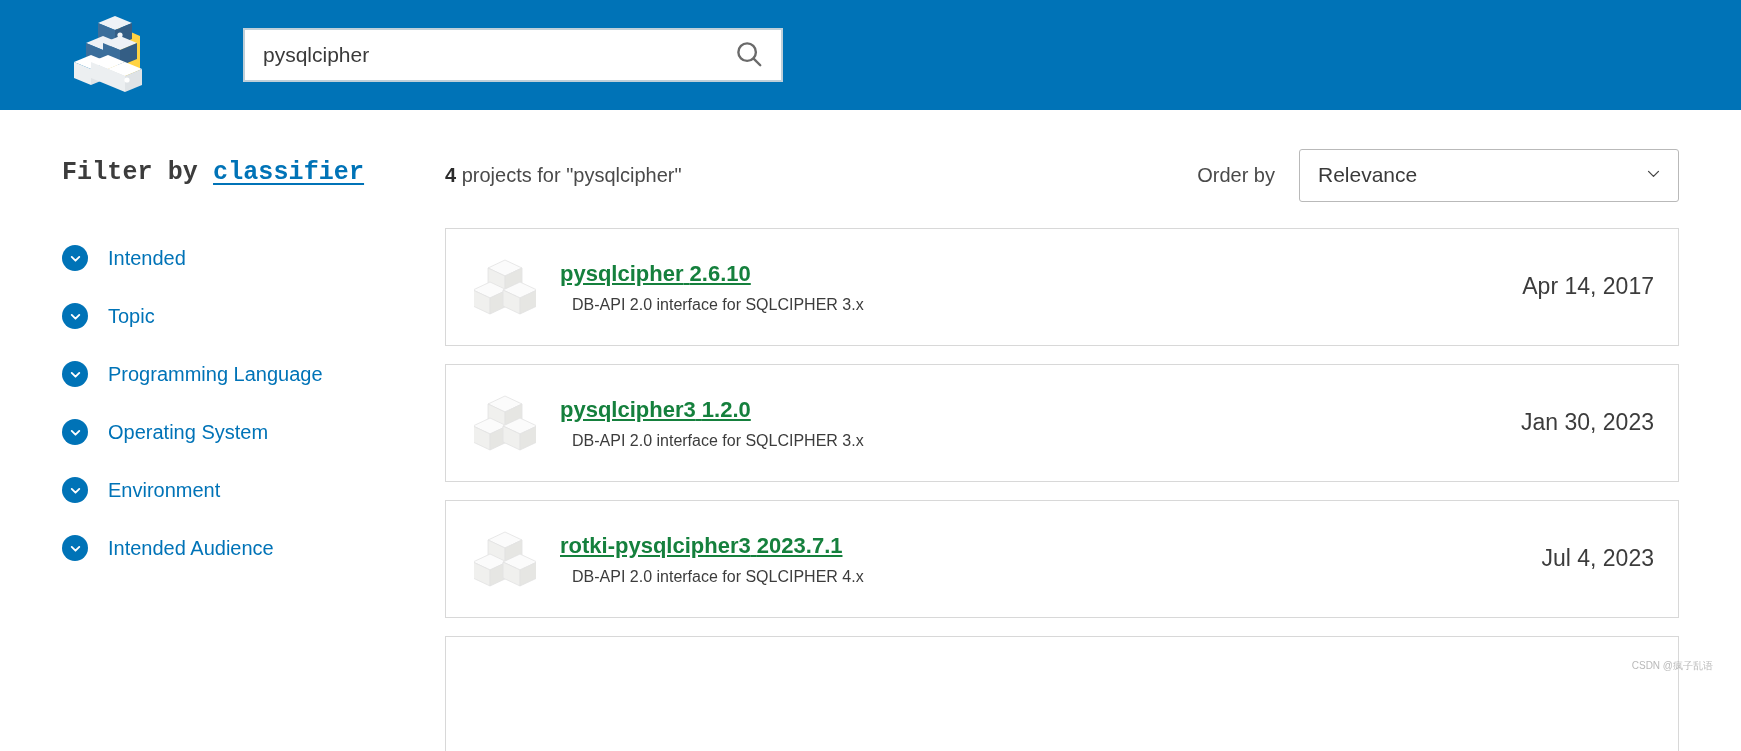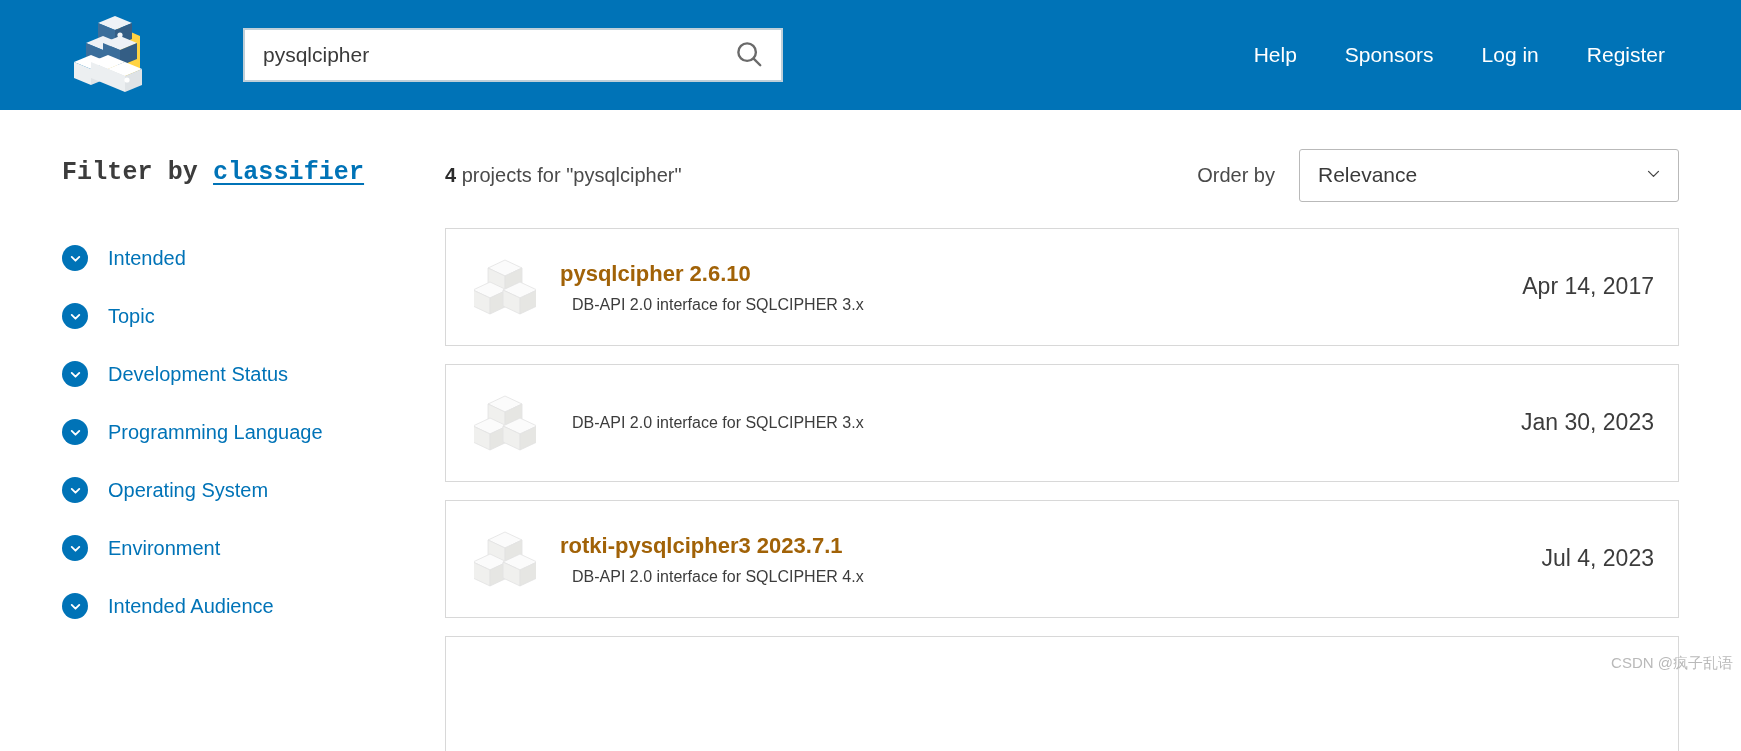--- a/index.html
+++ b/index.html
@@ -193,45 +193,46 @@
     flex: 0 0 66px;
     display: flex;
     align-items: center;
     justify-content: center;
     margin-right: 22px;
   }
   .card-body { flex: 1 1 auto; }
   .card-title {
     font-size: 22px;
     font-weight: bold;
-    color: #a16207;
+    color: #15803d;
     margin-bottom: 9px;
     white-space: nowrap;
+    text-decoration: underline;
   }
   .card-title .ver { font-weight: bold; }
   .card-desc {
     font-size: 16px;
     color: #3c3c3c;
     white-space: nowrap;
     margin-left: 12px;
   }
   .card-date {
     margin-left: auto;
     font-size: 23px;
     color: #3c3c3c;
     white-space: nowrap;
     align-self: center;
     padding-bottom: 2px;
   }
 
   .watermark {
     position: absolute;
-    right: 8px;
+    right: 28px;
     bottom: 78px;
-    font-size: 15px;
+    font-size: 10px;
     color: #b9b9b9;
     white-space: nowrap;
     z-index: 20;
   }
 </style>
 </head>
 <body>
 
 <div class="header">
 
@@ -275,26 +276,20 @@
         <span>
           <svg width="30" height="30" viewBox="0 0 24 24" fill="none" stroke="currentColor" stroke-width="1.9" stroke-linecap="round">
             <circle cx="10.5" cy="10.5" r="7"></circle>
             <line x1="15.7" y1="15.7" x2="21" y2="21"></line>
           </svg>
         </span>
       </button>
     </div>
   </form>
 
-  <nav class="nav">
-    <a href="#">Help</a>
-    <a href="#">Sponsors</a>
-    <a href="#">Log in</a>
-    <a href="#">Register</a>
-  </nav>
 </div>
 
 <div class="page">
 
   <aside class="sidebar">
     <h2 class="filter-heading"><span>Filter by </span><a href="#">classifier</a></h2>
 
     <ul class="filter-list">
       <li class="filter-item">
         <span class="chev-circle">
@@ -304,28 +299,20 @@
         </span>
         <span class="filter-label">Intended</span>
       </li>
       <li class="filter-item">
         <span class="chev-circle">
           <svg width="13" height="13" viewBox="0 0 24 24" fill="none" stroke="#ffffff" stroke-width="3.4" stroke-linecap="round" stroke-linejoin="round">
               <polyline points="5,9 12,16 19,9"></polyline>
             </svg>
         </span>
         <span class="filter-label">Topic</span>
-      </li>
-      <li class="filter-item">
-        <span class="chev-circle">
-          <svg width="13" height="13" viewBox="0 0 24 24" fill="none" stroke="#ffffff" stroke-width="3.4" stroke-linecap="round" stroke-linejoin="round">
-              <polyline points="5,9 12,16 19,9"></polyline>
-            </svg>
-        </span>
-        <span class="filter-label">Development Status</span>
       </li>
       <li class="filter-item">
         <span class="chev-circle">
           <svg width="13" height="13" viewBox="0 0 24 24" fill="none" stroke="#ffffff" stroke-width="3.4" stroke-linecap="round" stroke-linejoin="round">
               <polyline points="5,9 12,16 19,9"></polyline>
             </svg>
         </span>
         <span class="filter-label">Programming Language</span>
       </li>
       <li class="filter-item">
@@ -405,20 +392,22 @@
             <polygon points="31,18 48,10 48,26 31,34" fill="#e6e6e3" stroke="#e2e2e2" stroke-width="0.8"></polygon>
             <polygon points="16,24 33,32 16,40 -1,32" fill="#fbfbfb" stroke="#e2e2e2" stroke-width="0.8"></polygon>
             <polygon points="-1,32 16,40 16,56 -1,48" fill="#f0f0ee" stroke="#e2e2e2" stroke-width="0.8"></polygon>
             <polygon points="16,40 33,32 33,48 16,56" fill="#e6e6e3" stroke="#e2e2e2" stroke-width="0.8"></polygon>
             <polygon points="46,24 63,32 46,40 29,32" fill="#fbfbfb" stroke="#e2e2e2" stroke-width="0.8"></polygon>
             <polygon points="29,32 46,40 46,56 29,48" fill="#f0f0ee" stroke="#e2e2e2" stroke-width="0.8"></polygon>
             <polygon points="46,40 63,32 63,48 46,56" fill="#e6e6e3" stroke="#e2e2e2" stroke-width="0.8"></polygon>
           </svg>
         </span>
         <div class="card-body">
+          <div class="card-title"><span>pysqlcipher3</span>
+            <span class="ver">1.2.0</span></div>
           <div class="card-desc">DB-API 2.0 interface for SQLCIPHER 3.x</div>
         </div>
         <div class="card-date">Jan 30, 2023</div>
       </li>
 
       <li class="card">
         <span class="card-icon">
           <svg width="62" height="58" viewBox="0 0 62 58" xmlns="http://www.w3.org/2000/svg">
             <polygon points="31,2 48,10 31,18 14,10" fill="#fbfbfb" stroke="#e2e2e2" stroke-width="0.8"></polygon>
             <polygon points="14,10 31,18 31,34 14,26" fill="#f0f0ee" stroke="#e2e2e2" stroke-width="0.8"></polygon>

